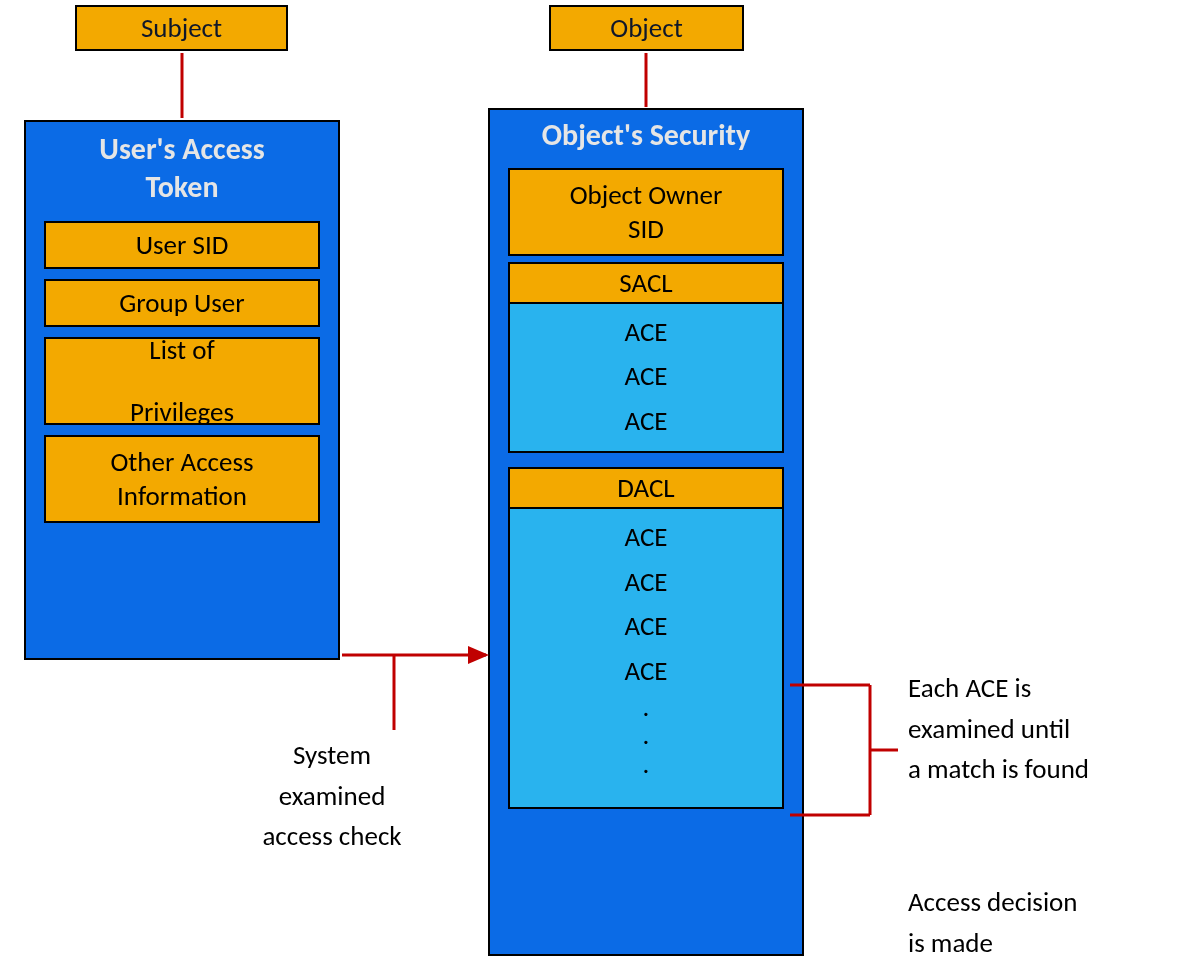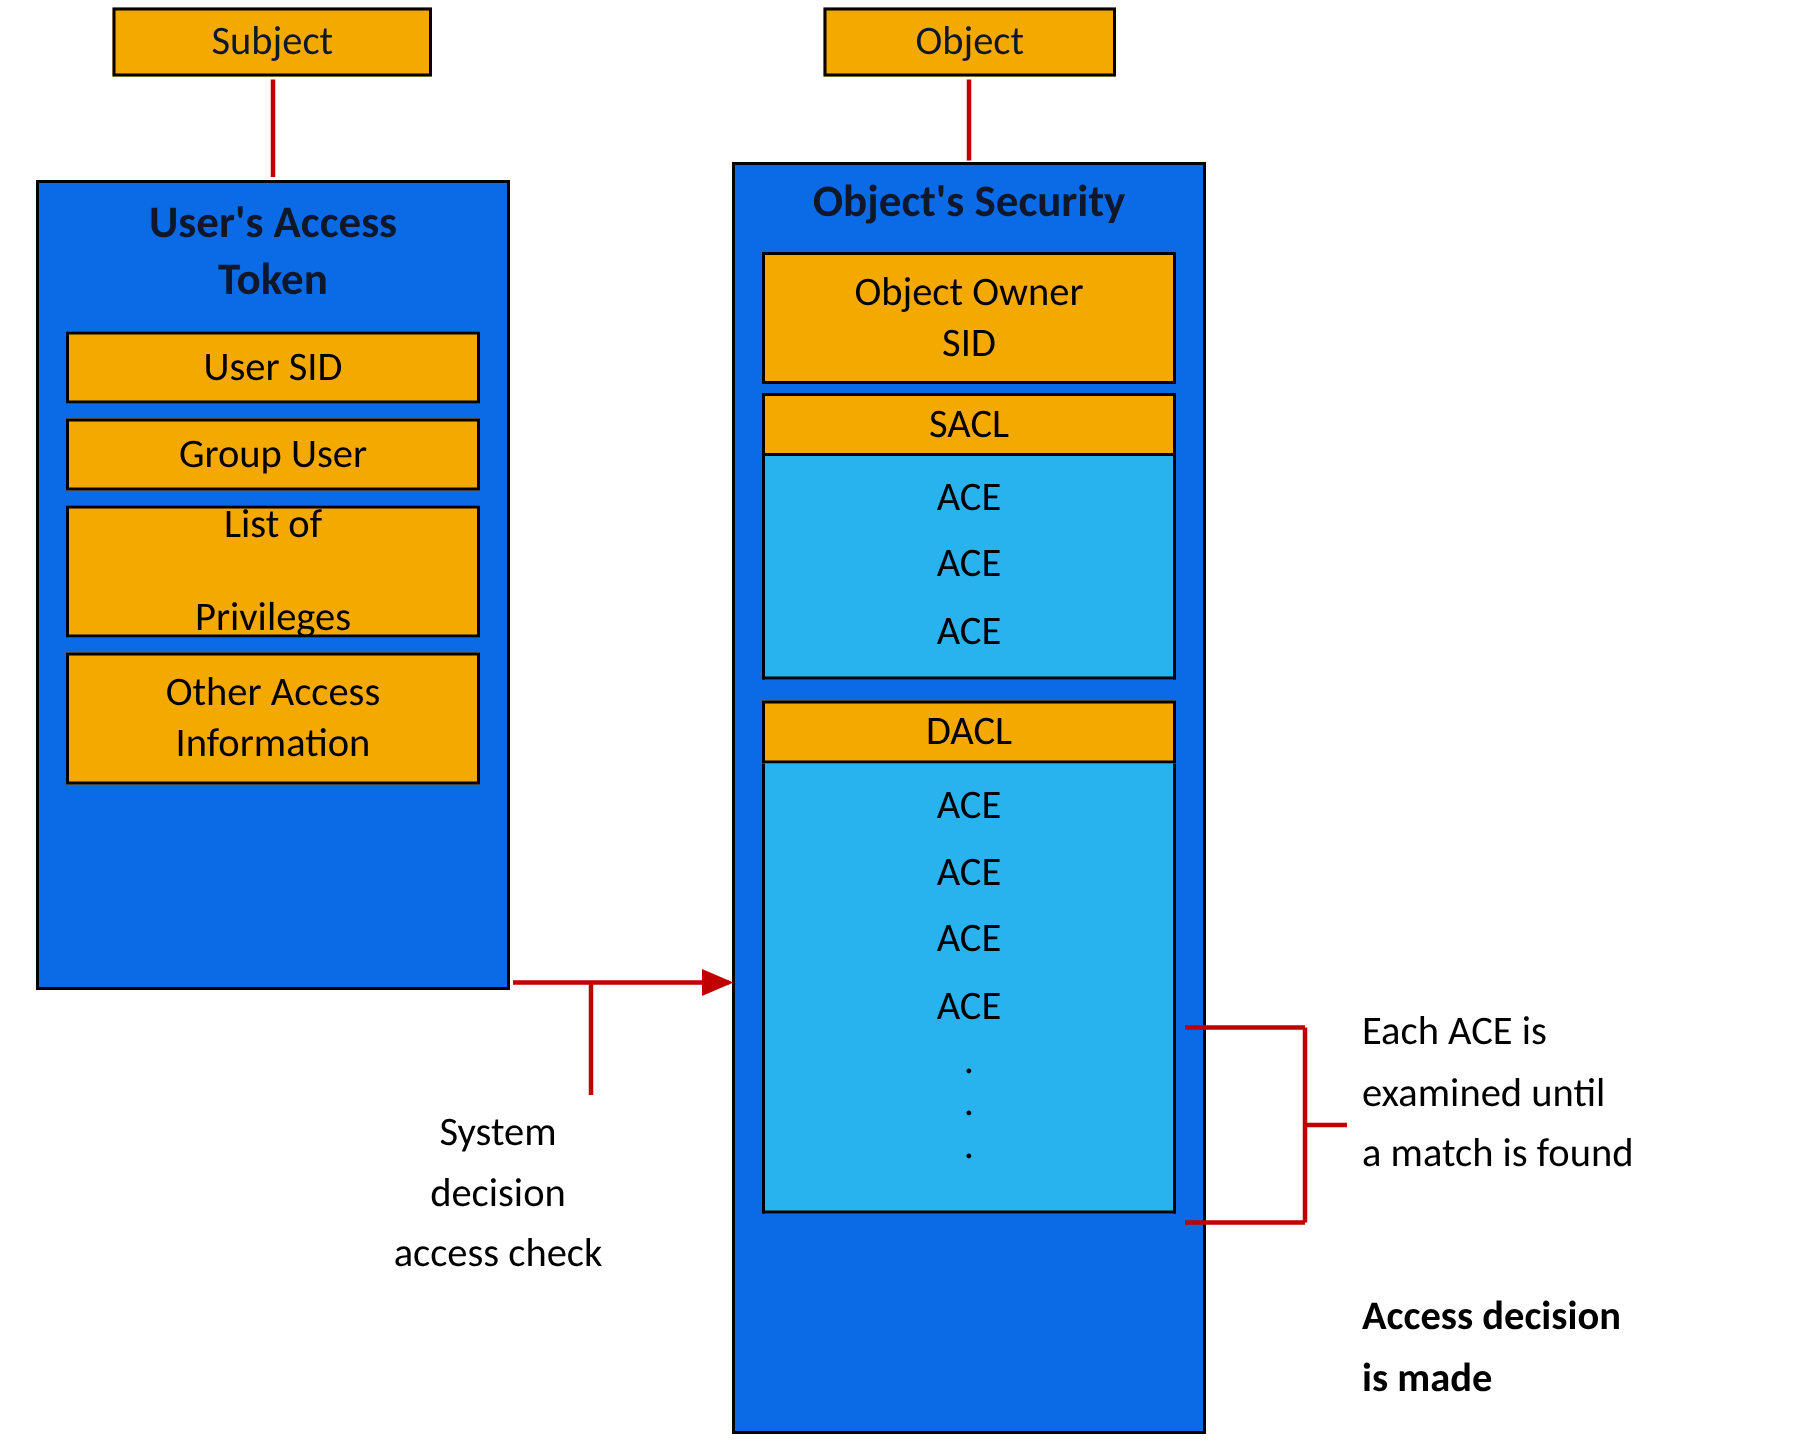--- a/index.html
+++ b/index.html
@@ -27,21 +27,21 @@
   .blue-box {
     background: #0b6be6;
     border: 2px solid #000;
     box-sizing: border-box;
   }
   .title {
     text-align: center;
     font-weight: bold;
     font-size: 30px;
     line-height: 1.25;
-    color: #0f172a;
+    color: #e5e5e5;
   }
   .inner-yellow {
     background: #f3a900;
     border: 2px solid #000;
     text-align: center;
     font-size: 27px;
     line-height: 1.25;
     color: #000;
     display: flex;
     align-items: center;
@@ -139,31 +139,31 @@
     <div class="ace-item">ACE</div>
     <div class="ace-item">ACE</div>
     <div class="ace-item" style="line-height:0.9;">.</div>
     <div class="ace-item" style="line-height:0.9;">.</div>
     <div class="ace-item" style="line-height:0.9;">.</div>
   </div>
 </div>
 
 <div class="abs note" style="left:232px; top:735px; width:200px; text-align:center;">
   <div>System</div>
-  <div>decision</div>
+  <div>examined</div>
   <div>access check</div>
 </div>
 
 <div class="abs note" style="left:908px; top:668px; width:290px;">
   <div>Each ACE is</div>
   <div>examined until</div>
   <div>a match is found</div>
 </div>
 
-<div class="abs note" style="left:908px; top:858px; width:290px;font-weight:bold;">
+<div class="abs note" style="left:908px; top:882px; width:290px;">
   <div>Access decision</div>
   <div>is made</div>
 </div>
 
 <svg class="overlay">
   <defs>
     <marker id="arrowhead" markerWidth="8" markerHeight="8" refX="6" refY="3" orient="auto">
       <path d="M0,0 L7,3 L0,6 Z" fill="#c00000"></path>
     </marker>
   </defs>

